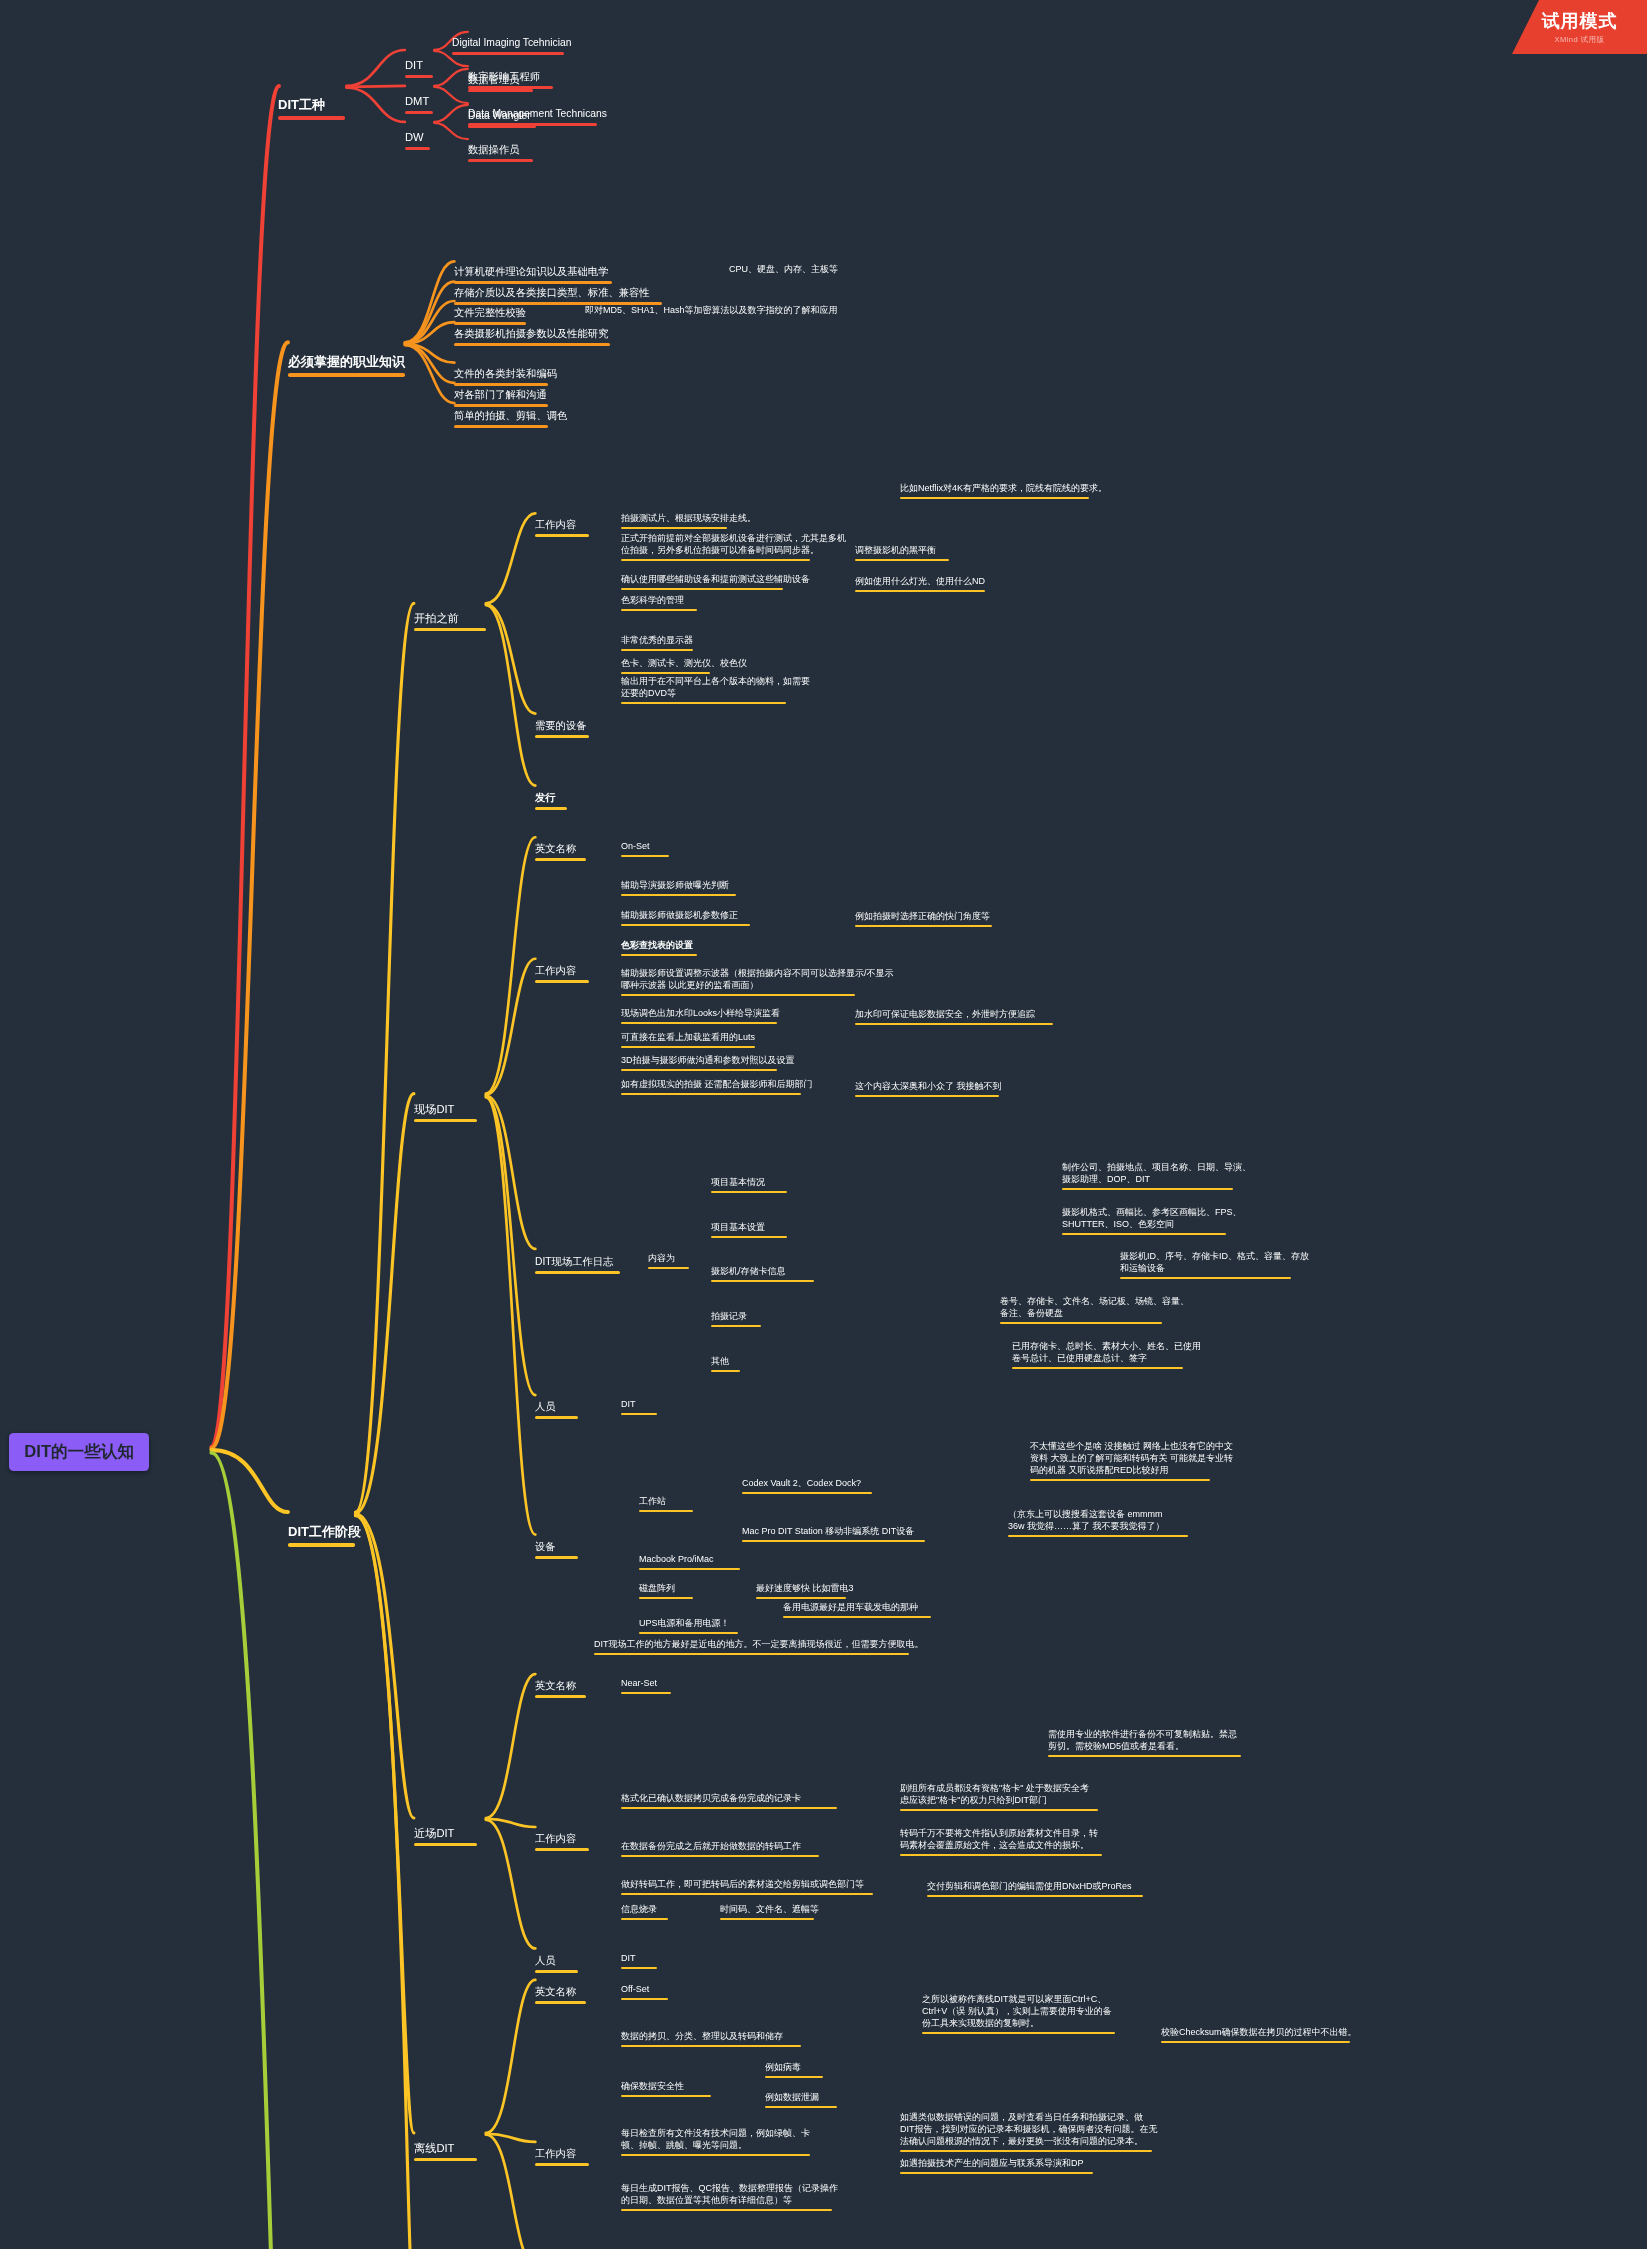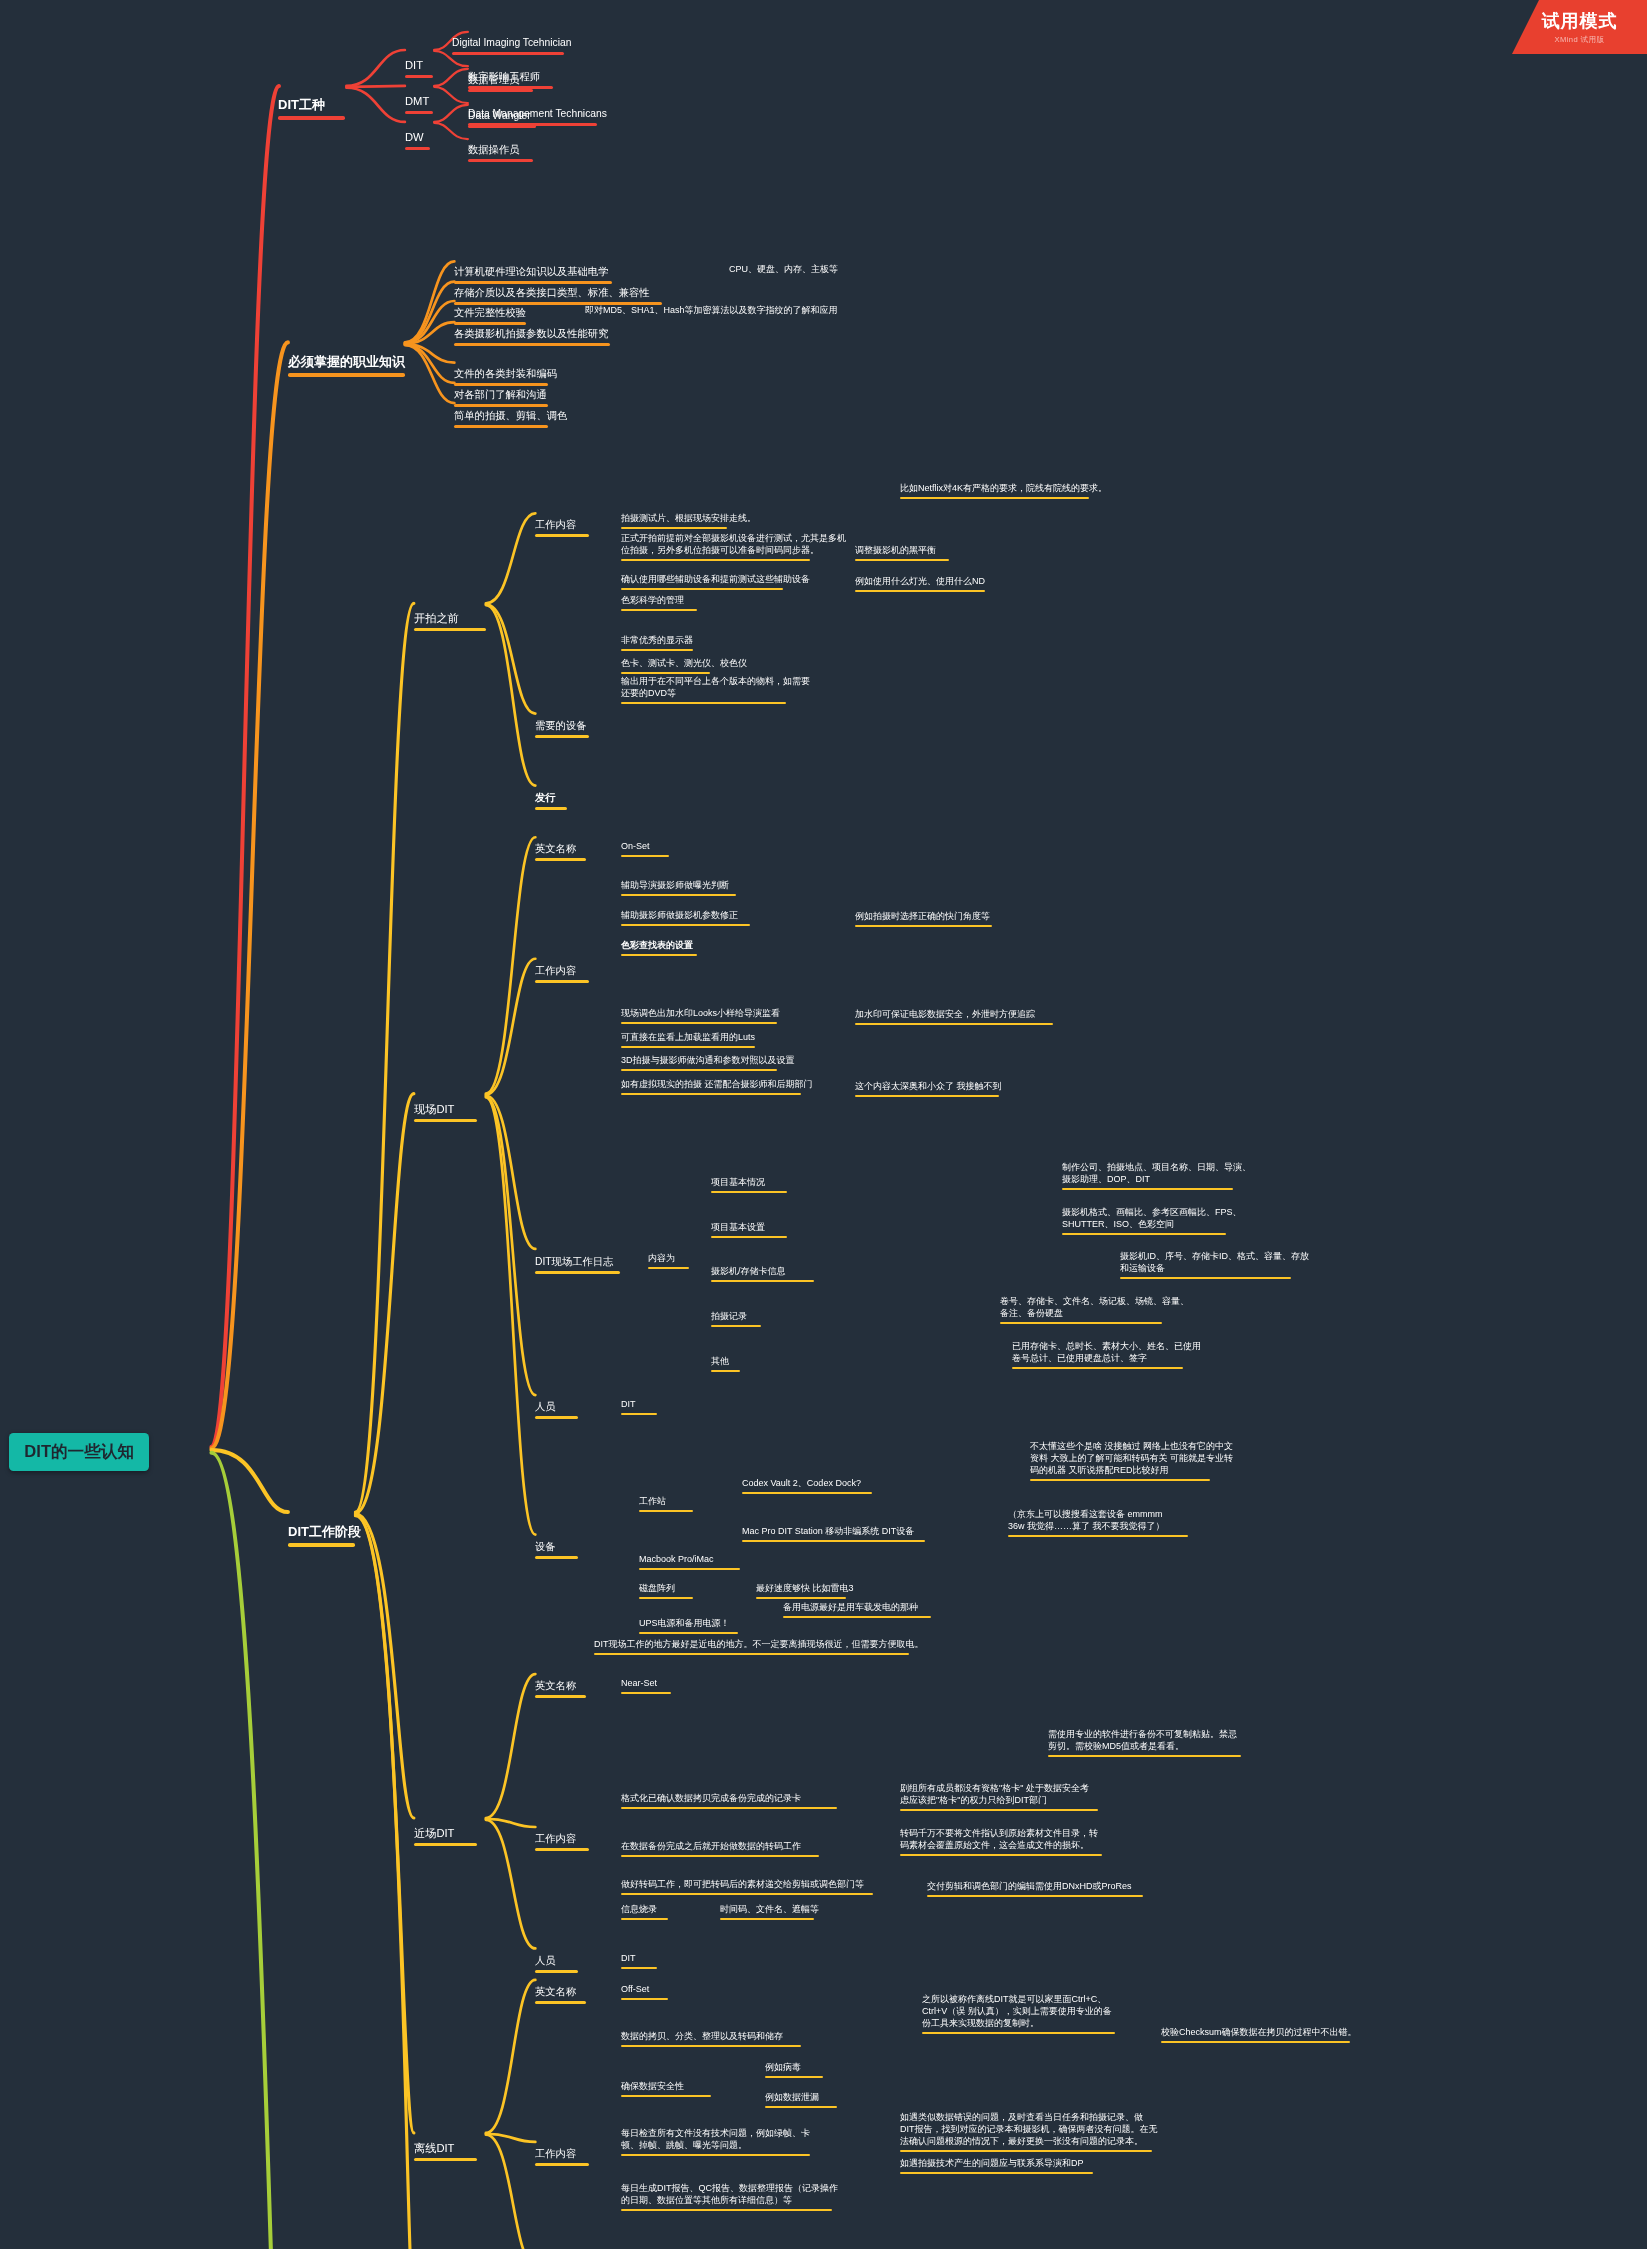--- a/index.html
+++ b/index.html
@@ -16,21 +16,21 @@
     position:absolute;right:0;top:0;width:135px;height:54px;
     background:#e8402f;color:#fff;
     clip-path:polygon(27px 0,135px 0,135px 54px,0 54px);
     display:flex;flex-direction:column;align-items:center;justify-content:center;
   }
   .trial-badge .t1{font-size:18px;font-weight:bold;letter-spacing:0.9px;}
   .trial-badge .t2{font-size:7.6px;opacity:.62;margin-top:1.8px;letter-spacing:0.4px;}
 
   
   .root{
-    position:absolute;background:#14b8a6;color:#1f2730;
+    position:absolute;background:#8b5cf6;color:#1f2730;
     border-radius:4.5px;padding:8px 15.3px;font-size:16.6px;font-weight:bold;
     white-space:nowrap;box-shadow:0 1.3px 4.5px rgba(0,0,0,.35);
   }
 
   
   .node{position:absolute;white-space:pre;line-height:1.32;}
   .node .txt{display:block;}
   .node .rule{display:block;height:3.1px;border-radius:1.8px;margin-top:2.2px;}
 
   
@@ -265,20 +265,24 @@
   </div>
   <div class="node l4 c-yel" style="left:621px;top:886px;">
     <span class="txt">辅助摄影师做摄影机参数修正</span><span class="rule" style="width:129px"></span>
   </div>
   <div class="node note c-yel" style="left:855px;top:887px;">
     <span class="txt">例如拍摄时选择正确的快门角度等</span><span class="rule" style="width:137px"></span>
   </div>
   <div class="node l4 c-yel" style="left:621px;top:916px;font-weight:bold;">
     <span class="txt">色彩查找表的设置</span><span class="rule" style="width:76px"></span>
   </div>
+  <div class="node l4 c-yel" style="left:621px;top:944px;">
+    <span class="txt">辅助摄影师设置调整示波器（根据拍摄内容不同可以选择显示/不显示
+哪种示波器 以此更好的监看画面）</span><span class="rule" style="width:234px"></span>
+  </div>
   <div class="node l4 c-yel" style="left:621px;top:984px;">
     <span class="txt">现场调色出加水印Looks小样给导演监看</span><span class="rule" style="width:156px"></span>
   </div>
   <div class="node note c-yel" style="left:855px;top:985px;">
     <span class="txt">加水印可保证电影数据安全，外泄时方便追踪</span><span class="rule" style="width:198px"></span>
   </div>
   <div class="node l4 c-yel" style="left:621px;top:1008px;">
     <span class="txt">可直接在监看上加载监看用的Luts</span><span class="rule" style="width:134px"></span>
   </div>
   <div class="node l4 c-yel" style="left:621px;top:1031px;">

